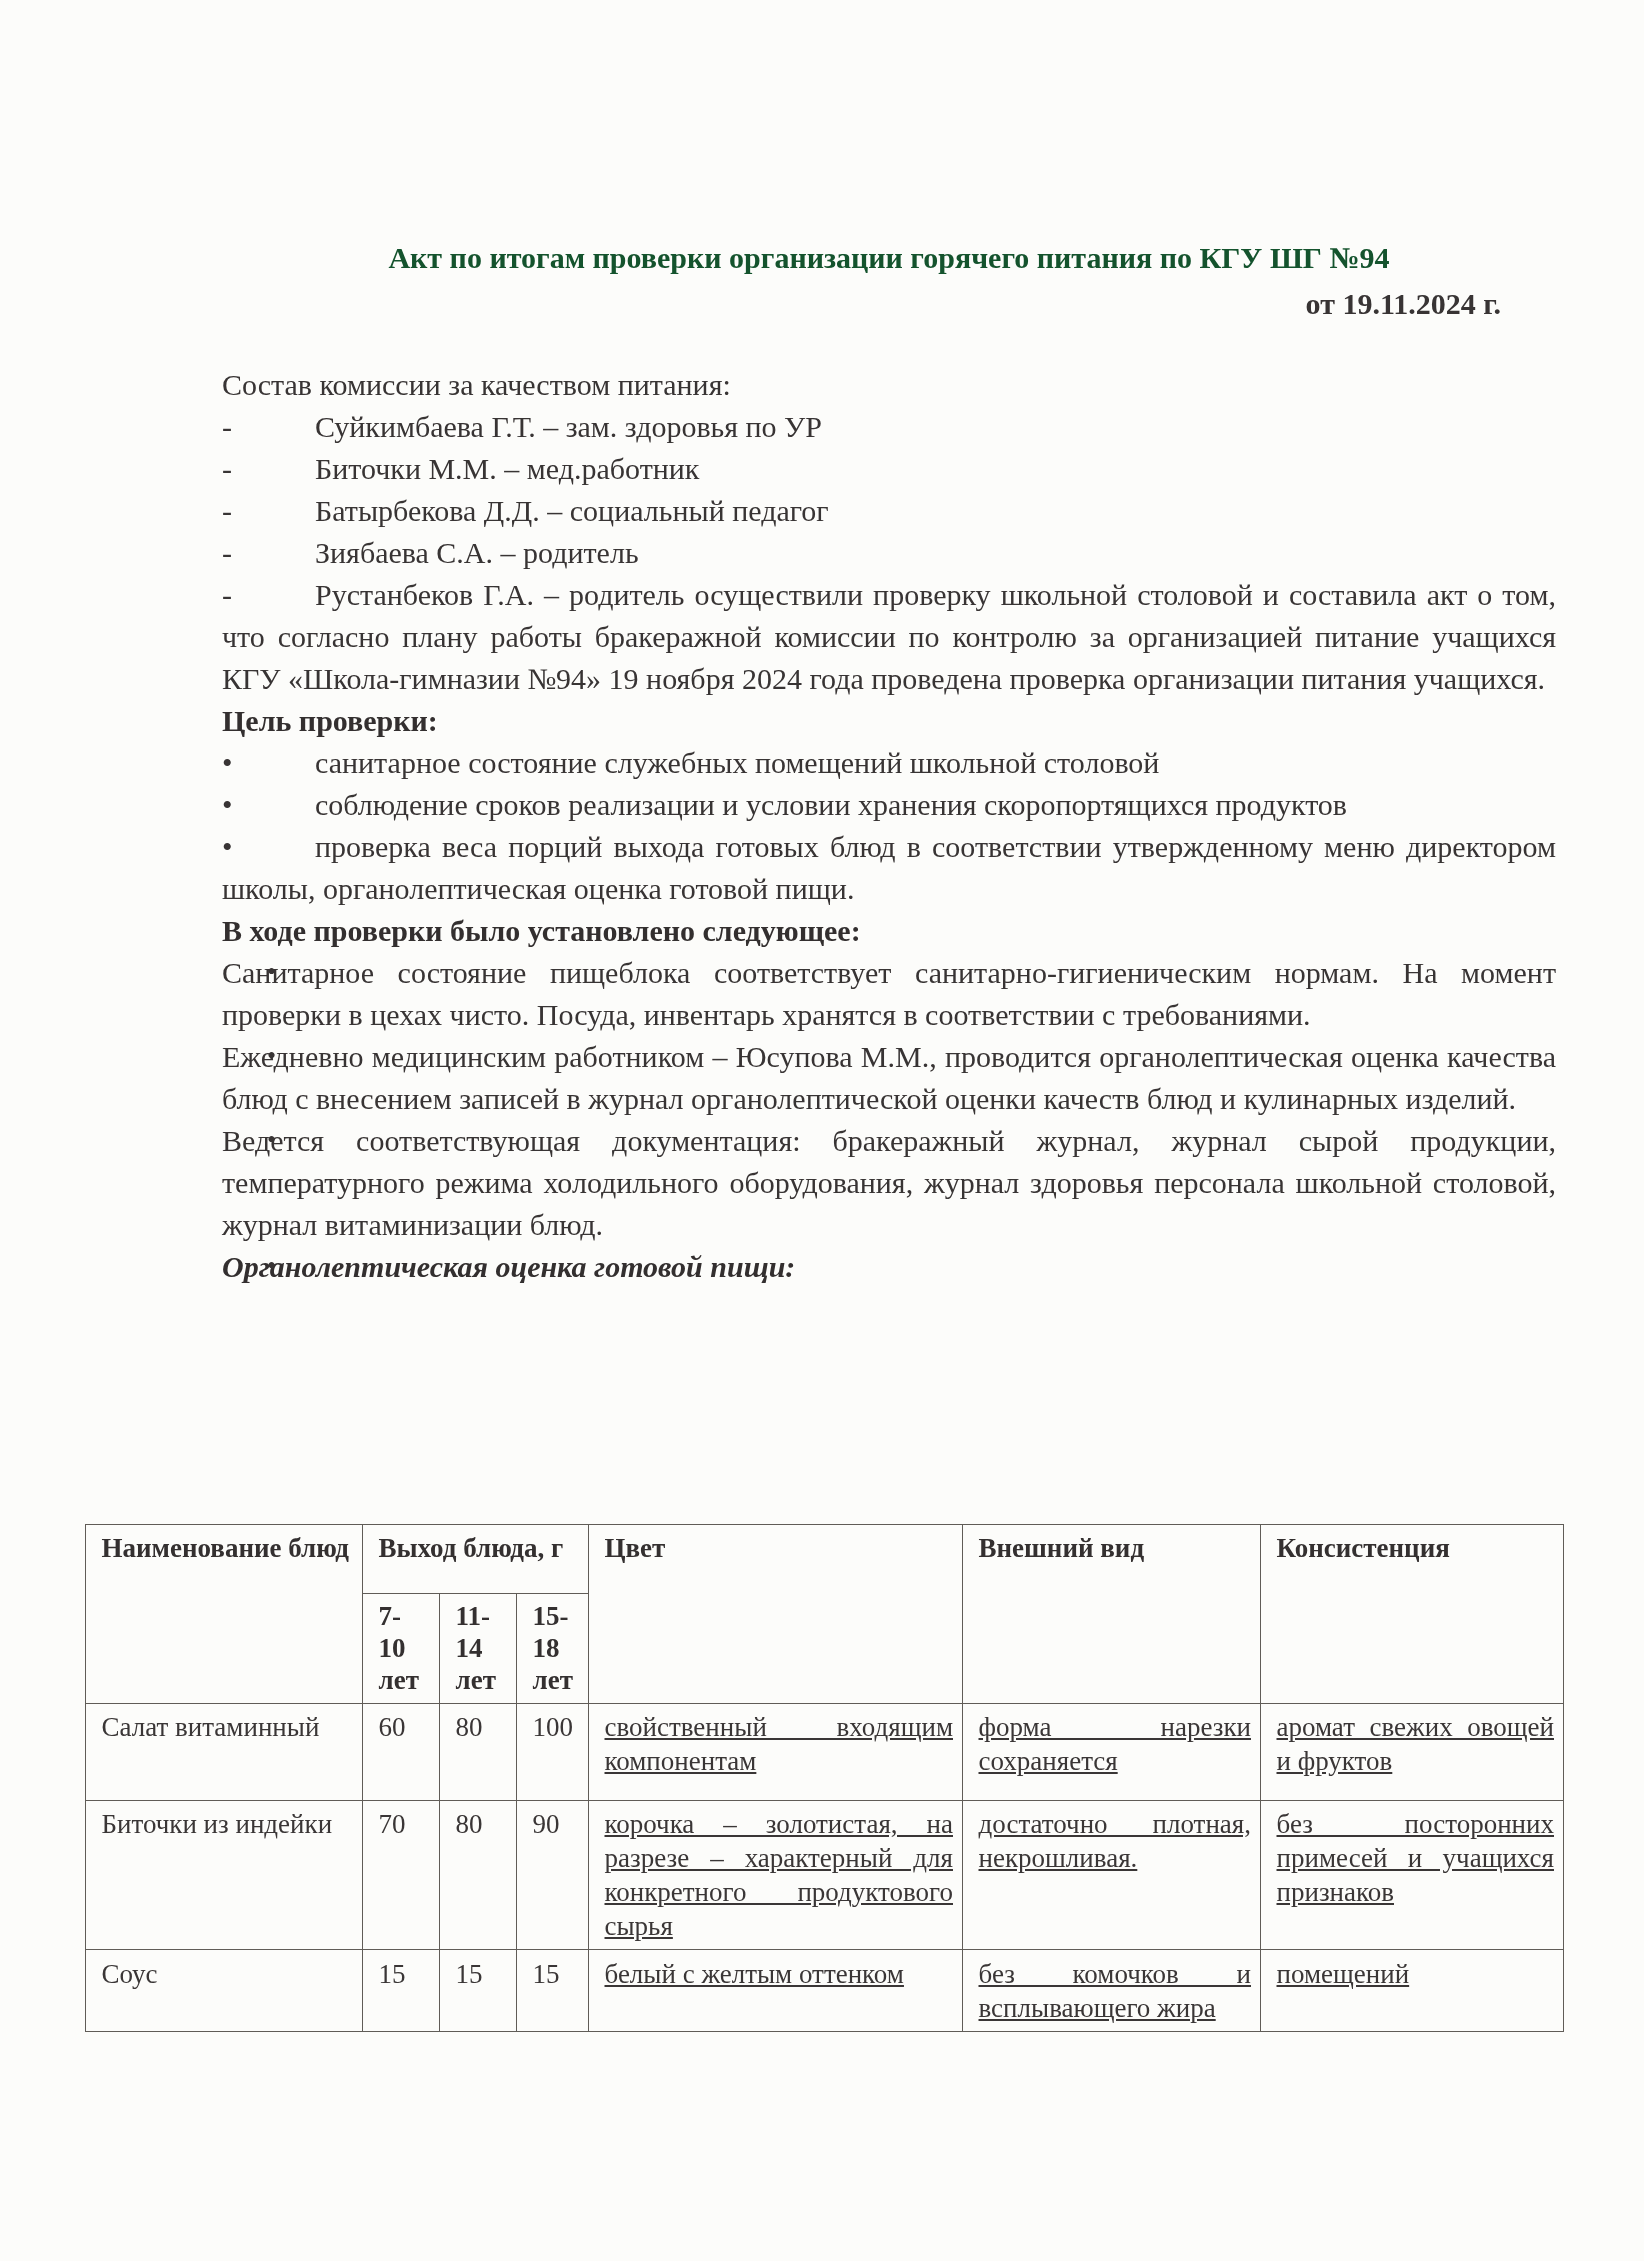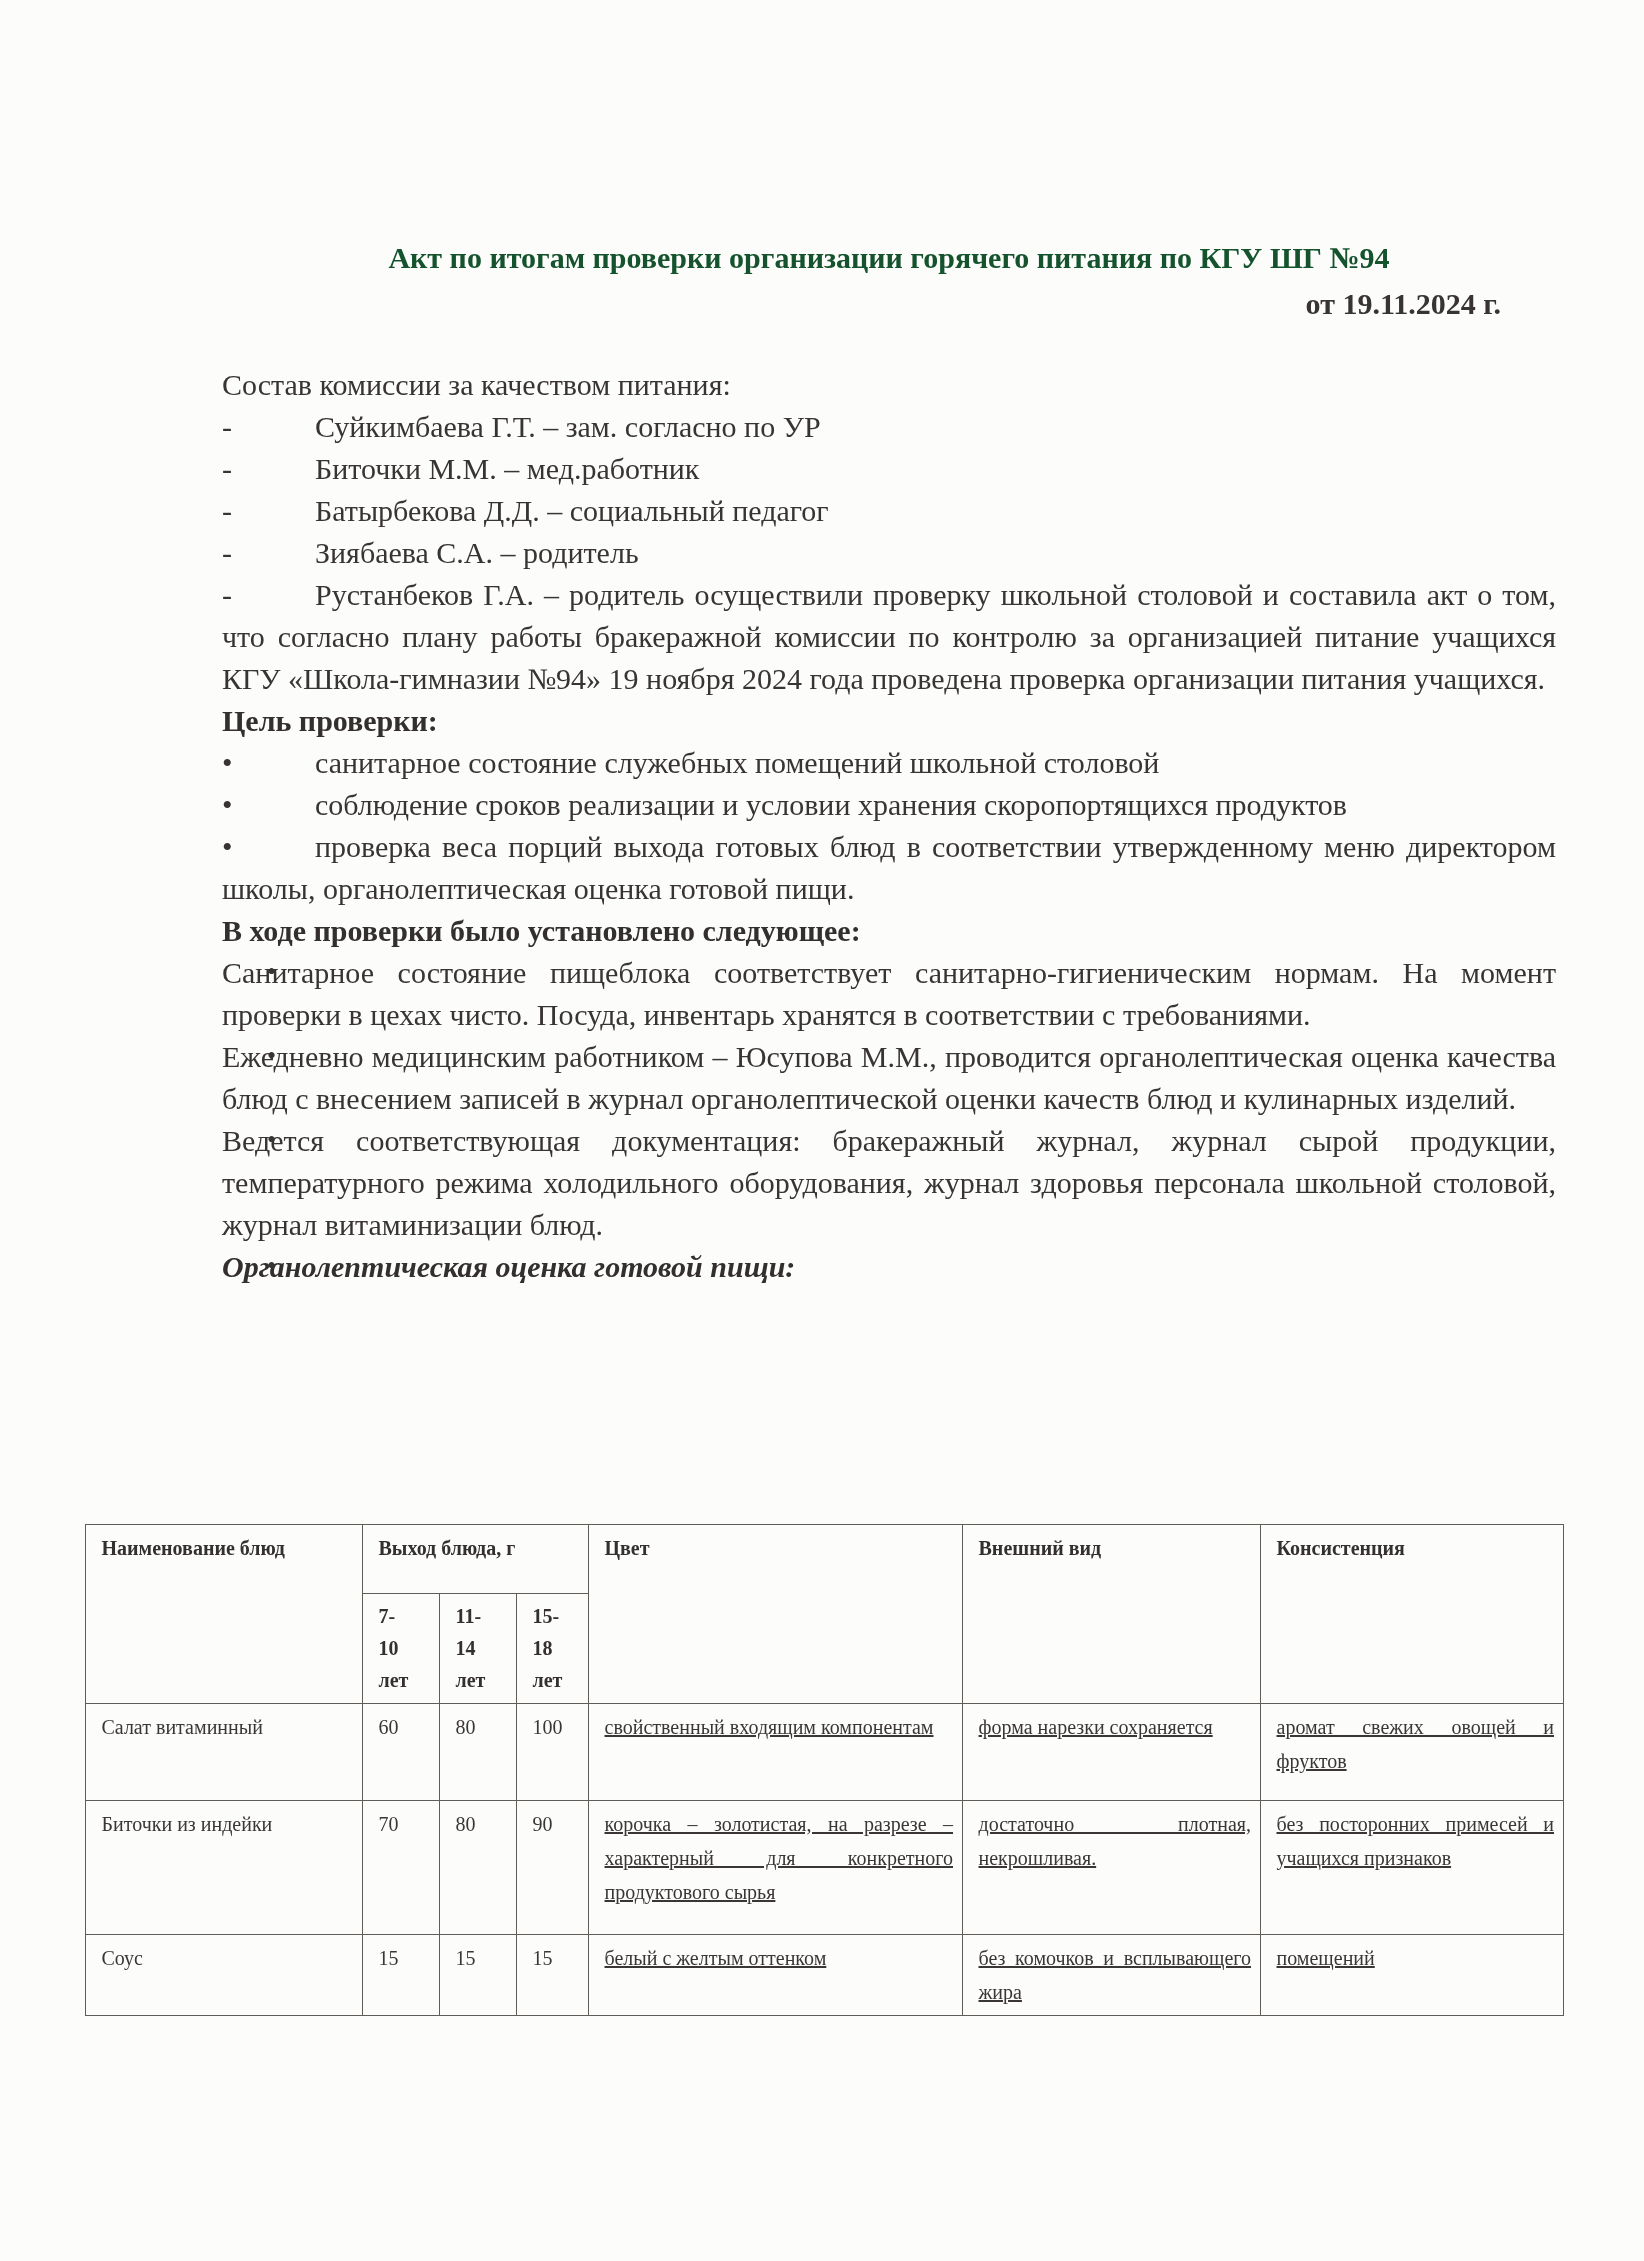--- a/index.html
+++ b/index.html
@@ -82,21 +82,21 @@
     padding-left: 93px;
     color: #332f2f;
   }
   table.eval {
     position: absolute;
     top: 1524px;
     left: 85px;
     width: 1477px;
     border-collapse: collapse;
     table-layout: fixed;
-    font-size: 20px;
+    font-size: 27px;
     line-height: 34px;
     color: #3a3636;
   }
   table.eval th, table.eval td {
     border: 1.3px solid #605c57;
     padding: 6.4px 9px 6.4px 15.5px;
     vertical-align: top;
     text-align: justify;
     font-weight: normal;
     overflow: hidden;
@@ -122,21 +122,21 @@
 
   <div class="doc-title">Акт по итогам проверки организации горячего питания по КГУ ШГ №94</div>
   <div class="doc-date">от 19.11.2024 г.</div>
 
   <div class="bodytext">
 
     <p>Состав комиссии за качеством питания:</p>
 
     <p class="marker-par">
       <span class="marker">-</span>
-      <span>Суйкимбаева Г.Т. – зам. согласно по УР</span>
+      <span>Суйкимбаева Г.Т. – зам. здоровья по УР</span>
     </p>
     <p class="marker-par">
       <span class="marker">-</span>
       <span>Биточки М.М. – мед.работник</span>
     </p>
     <p class="marker-par">
       <span class="marker">-</span>
       <span>Батырбекова Д.Д. – социальный педагог</span>
     </p>
     <p class="marker-par">

